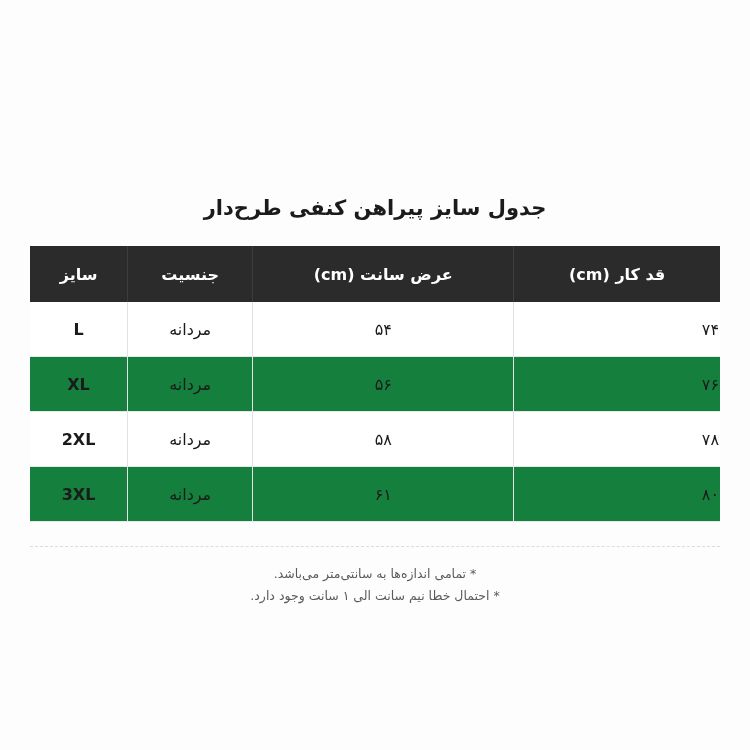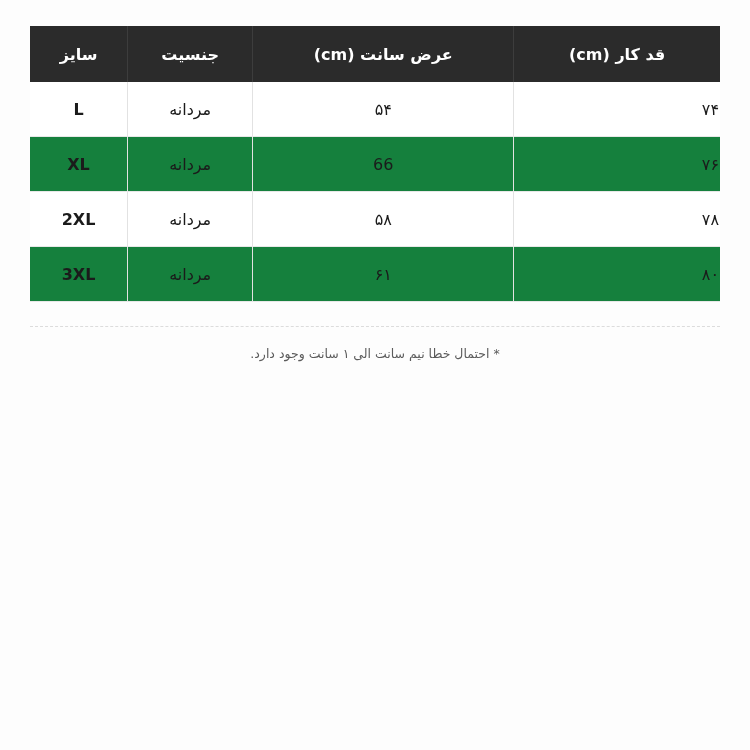--- a/index.html
+++ b/index.html
@@ -100,57 +100,59 @@
     font-size: 12.5px;
     color: #5b5b5b;
     line-height: 22px;
   }
 </style>
 </head>
 <body>
 
 <div class="page">
 
+  <div class="title">جدول سایز پیراهن کنفی طرح‌دار</div>
 
   <div class="table-wrap">
     <table class="size-table">
       <thead>
         <tr>
           <th class="col-height">قد کار (cm)</th>
           <th class="col-chest">عرض سانت (cm)</th>
           <th class="col-gender">جنسیت</th>
           <th class="col-size size-head">سایز</th>
         </tr>
       </thead>
       <tbody>
         <tr class="row-odd">
           <td>۷۴</td>
           <td>۵۴</td>
           <td>مردانه</td>
           <td class="size-cell">L</td>
         </tr>
         <tr class="row-even">
           <td>۷۶</td>
-          <td>66</td>
+          <td>۵۶</td>
           <td>مردانه</td>
           <td class="size-cell">XL</td>
         </tr>
         <tr class="row-odd">
           <td>۷۸</td>
           <td>۵۸</td>
           <td>مردانه</td>
           <td class="size-cell">2XL</td>
         </tr>
         <tr class="row-even">
           <td>۸۰</td>
           <td>۶۱</td>
           <td>مردانه</td>
           <td class="size-cell">3XL</td>
         </tr>
       </tbody>
     </table>
   </div>
 
   <div class="notes">
+    <div class="note">* تمامی اندازه‌ها به سانتی‌متر می‌باشد.</div>
     <div class="note">* احتمال خطا نیم سانت الی ۱ سانت وجود دارد.</div>
   </div>
 
 </div>
 
 </body></html>

